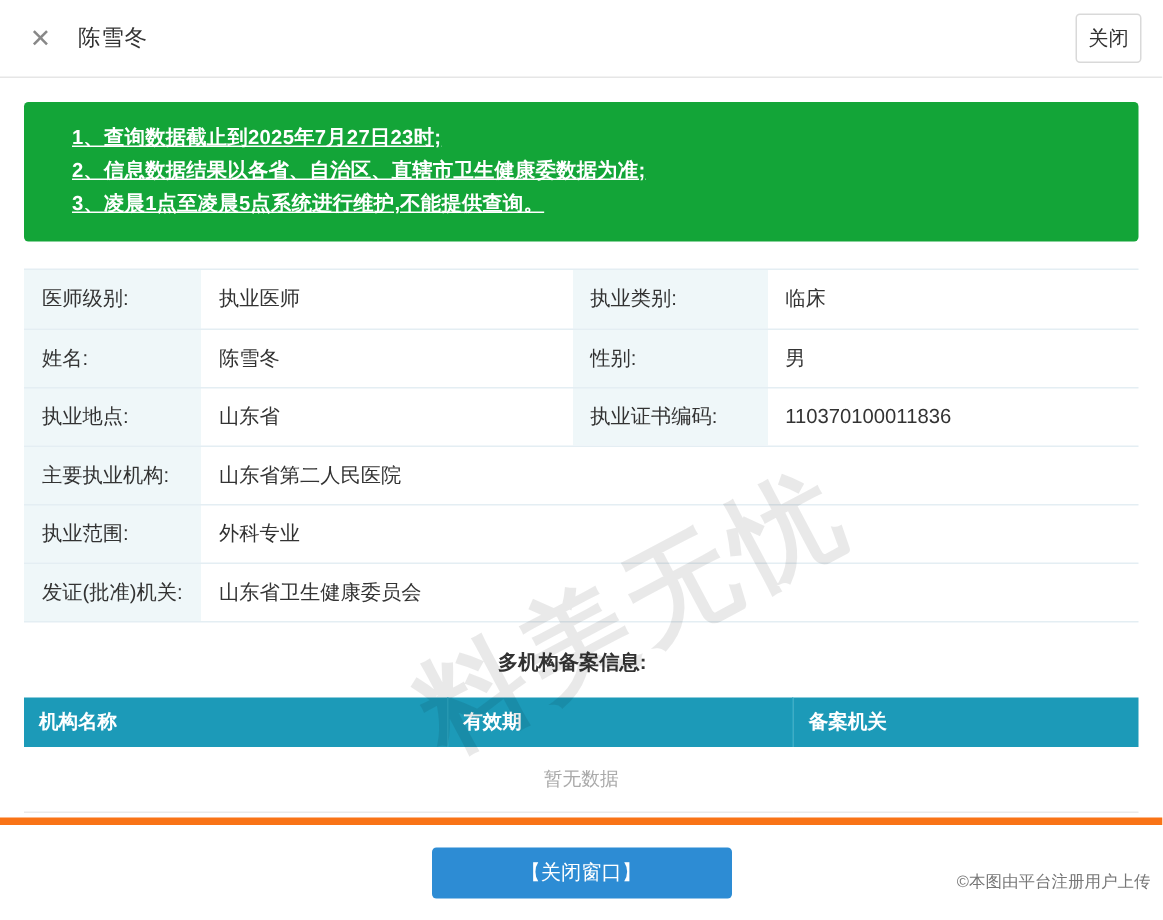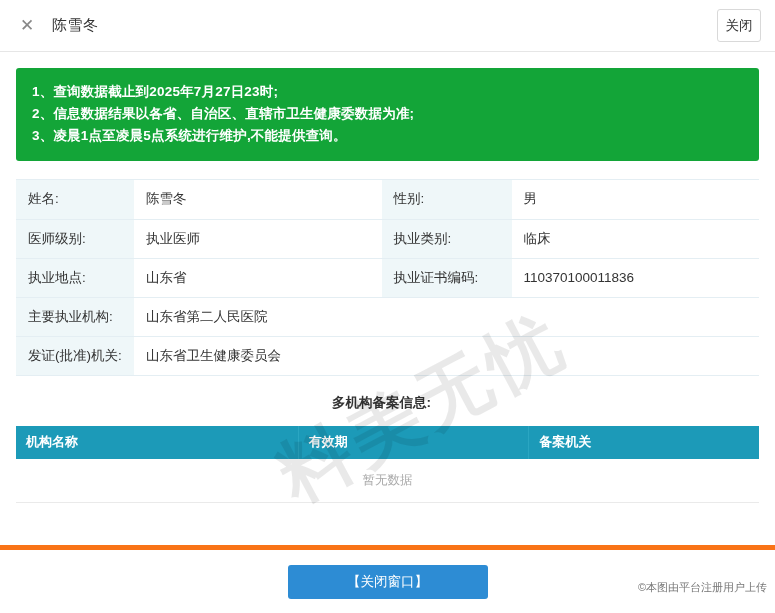--- a/index.html
+++ b/index.html
@@ -53,21 +53,22 @@
     cursor: pointer;
     display: flex; align-items: center; justify-content: center;
   }
 
   
   .notice {
     margin: 16px 16px 0 16px;
     background: #13a538;
     border-radius: 3px;
     color: #fff;
-    padding: 13px 16px 14px 16px;
+    padding: 13px 16px 14px 32px;
+    text-decoration: underline;
   }
   .notice-line {
     font-size: 13.5px;
     line-height: 22px;
     font-weight: bold;
     letter-spacing: .2px;
   }
 
   
   .info-wrap {
@@ -189,40 +190,44 @@
     <div class="notice-line">1、查询数据截止到2025年7月27日23时;</div>
     <div class="notice-line">2、信息数据结果以各省、自治区、直辖市卫生健康委数据为准;</div>
     <div class="notice-line">3、凌晨1点至凌晨5点系统进行维护,不能提供查询。</div>
   </div>
 
   <div class="info-wrap">
     <div class="watermark">料美无忧</div>
     <table class="info-table">
       <tbody>
           <tr>
+        <td class="lbl">医师级别:</td>
+        <td class="val">执业医师</td>
+        <td class="lbl lbl-wide">执业类别:</td>
+        <td class="val">临床</td>
+      </tr>
+      <tr>
         <td class="lbl">姓名:</td>
         <td class="val">陈雪冬</td>
         <td class="lbl lbl-wide">性别:</td>
         <td class="val">男</td>
       </tr>
       <tr>
-        <td class="lbl">医师级别:</td>
-        <td class="val">执业医师</td>
-        <td class="lbl lbl-wide">执业类别:</td>
-        <td class="val">临床</td>
-      </tr>
-      <tr>
         <td class="lbl">执业地点:</td>
         <td class="val">山东省</td>
         <td class="lbl lbl-wide">执业证书编码:</td>
         <td class="val">110370100011836</td>
       </tr>
       <tr>
         <td class="lbl">主要执业机构:</td>
         <td class="val" colspan="3">山东省第二人民医院</td>
+      </tr>
+      <tr>
+        <td class="lbl">执业范围:</td>
+        <td class="val" colspan="3">外科专业</td>
       </tr>
       <tr>
         <td class="lbl">发证(批准)机关:</td>
         <td class="val" colspan="3">山东省卫生健康委员会</td>
       </tr>
     </tbody>
       </table>
   </div>
 
   <div class="section-title">多机构备案信息:</div>

